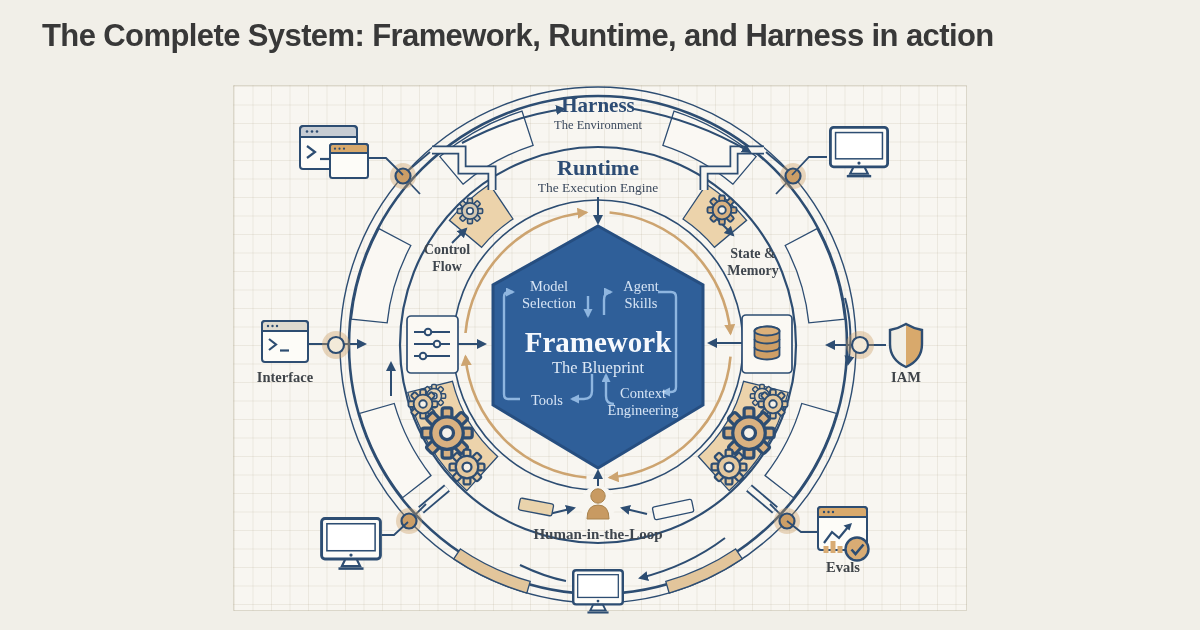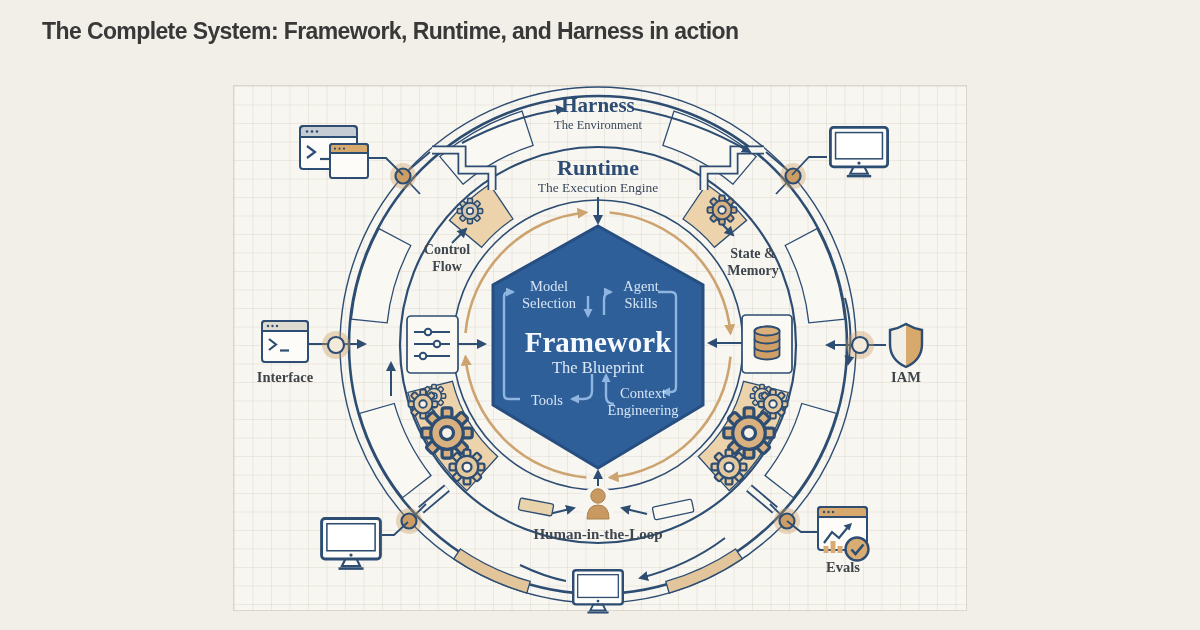--- a/index.html
+++ b/index.html
@@ -1,18 +1,18 @@
 <!DOCTYPE html>
 <html><head>
 <meta charset="utf-8">
 <style>
   html,body{margin:0;padding:0;}
   body{width:1200px;height:630px;position:relative;overflow:hidden;
        background:#f1efe8;font-family:"Liberation Sans",sans-serif;}
-  .title{position:absolute;left:42px;top:18px;font-size:23px;font-weight:700;
+  .title{position:absolute;left:42px;top:18px;font-size:31px;font-weight:700;
          color:#383838;letter-spacing:-0.6px;}
   .panel{position:absolute;left:233px;top:85px;width:732px;height:524px;
          background-color:#f8f6f1;
          background-image:
            linear-gradient(to right, rgba(188,181,158,.22) 1px, transparent 1px),
            linear-gradient(to bottom, rgba(188,181,158,.22) 1px, transparent 1px);
          background-size:18.5px 18.5px;
          border:1px solid rgba(185,178,155,.45);}
   svg{position:absolute;left:0;top:0;}
   text{font-family:"Liberation Serif","DejaVu Serif",serif;}

